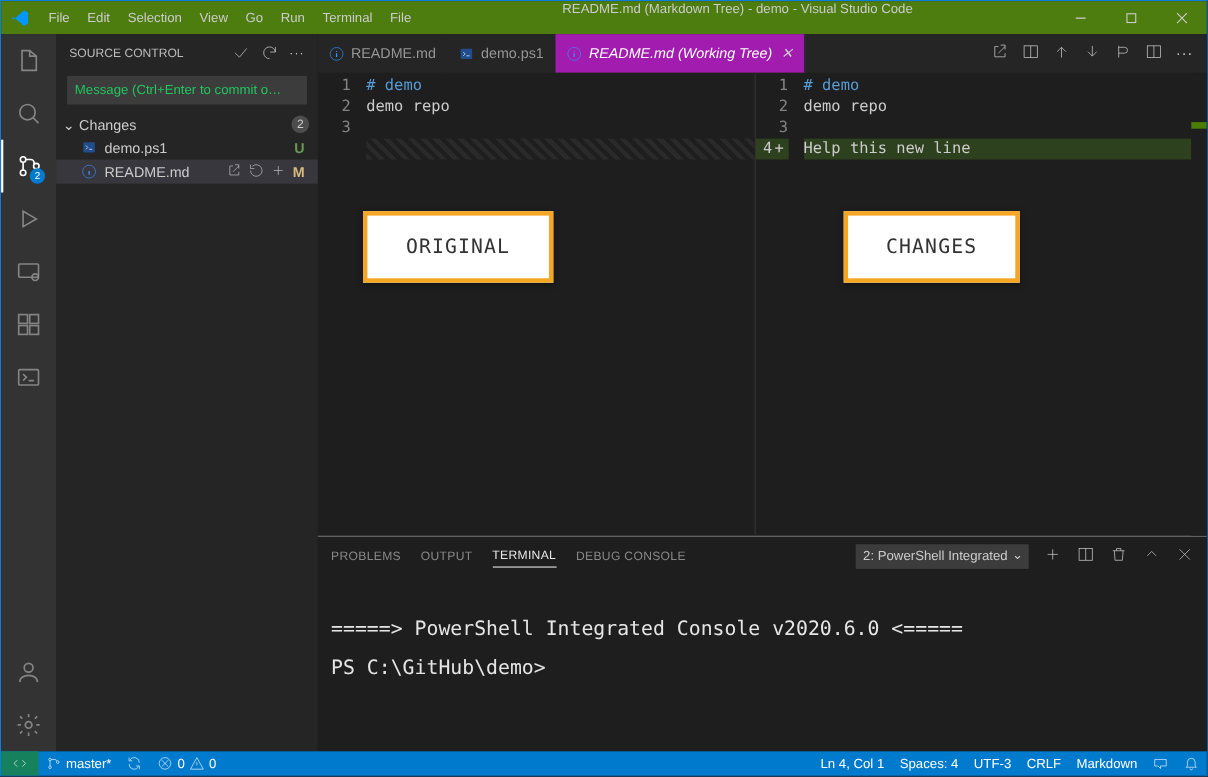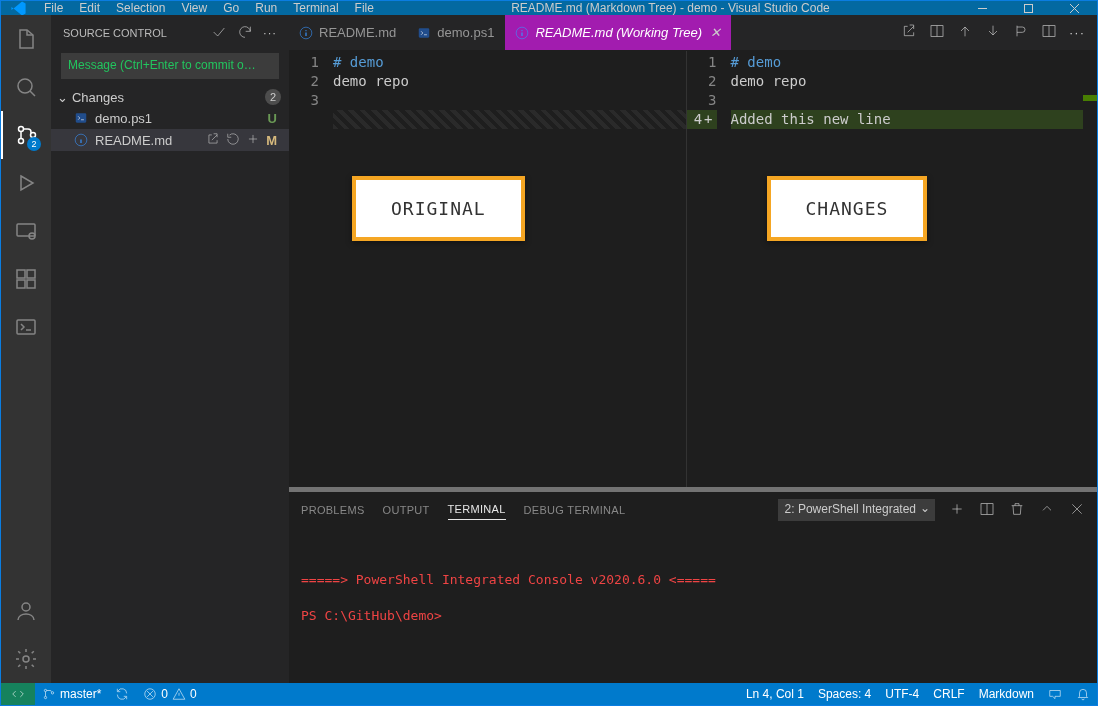--- a/index.html
+++ b/index.html
@@ -1,20 +1,20 @@
 <!DOCTYPE html>
 <html><head>
 <meta charset="utf-8">
 <style>
   * { box-sizing: border-box; margin: 0; padding: 0; }
   body { font-family: "Segoe UI", Arial, sans-serif; font-size: 13px; color: #ccc; background: #1e1e1e; width: 1098px; height: 706px; overflow: hidden; }
   .window { width: 1098px; height: 706px; display: flex; flex-direction: column; border: 1px solid #0a7de1; }
 
   
-  .titlebar { height: 14px; background: #0369a1; display: flex; align-items: center; color: #ccc; font-size: 12px; }
+  .titlebar { height: 30px; background: #4d7c0f; display: flex; color: #ccc; font-size: 12px; }
   .titlebar .logo { width: 35px; display:flex; align-items:center; justify-content:center; height:100%; }
   .titlebar .menu { display: flex; gap: 0; }
   .titlebar .menu .mi { padding: 0 8px; height:30px; line-height:30px; color:#ccc; cursor:default;}
   .titlebar .title { flex:1; text-align:center; color:#ccc; }
   .titlebar .winbtns { display:flex; height:100%; }
   .titlebar .winbtn { width:46px; display:flex; align-items:center; justify-content:center; color:#ccc; }
 
   
   .middle { flex:1; display:flex; min-height:0; }
 
@@ -66,29 +66,29 @@
   .stripes { height:19px; background: repeating-linear-gradient(45deg, #2a2a2a, #2a2a2a 4px, #1e1e1e 4px, #1e1e1e 8px); }
   .addline { background: rgba(56,88,30,0.6); display:flex; }
   .addgutter { background: rgba(56,88,30,0.6); color:#ccc; display:flex; justify-content:flex-end; align-items:center; padding-right:4px; gap:2px;}
   .paneborder { width:1px; background:#333; }
   .ovruler { width:14px; background:#1e1e1e; position:relative; }
   .ovmark { position:absolute; right:0; width:14px; height:6px; background:#487e02; top:44px; }
 
   .annot { position:absolute; background:#fff; border:4px solid #f5a623; padding:18px 35px; font-size:18px; font-weight:400; color:#333; letter-spacing:1px; box-shadow:0 2px 6px rgba(0,0,0,0.4); }
 
   
-  .panel { height:196px; background:#1e1e1e; border-top:5px solid #737373; display:flex; flex-direction:column;gap:40px; }
+  .panel { height:196px; background:#1e1e1e; border-top:1px solid #737373; display:flex; flex-direction:column; }
   .panehdr { height:35px; display:flex; align-items:center; padding:0 12px; gap:18px; font-size:11px; color:#888; }
   .panehdr .ptab { padding:4px 0; letter-spacing:0.3px; }
   .panehdr .ptab.active { color:#e7e7e7; border-bottom:1px solid #e7e7e7; }
   .panehdr .right { margin-left:auto; display:flex; align-items:center; gap:14px; }
   .termselect { background:#3c3c3c; color:#ccc; border:1px solid #3c3c3c; padding:2px 18px 2px 6px; font-size:12px; height:22px; position:relative; }
   .termselect:after { content:"⌄"; position:absolute; right:4px; top:1px; color:#ccc; }
   .panehdr svg { width:16px; height:16px; stroke:#ccc; fill:none; }
-  .termbody { flex:1; font-family:Consolas, monospace; font-size:13px; color:#ef4444; padding:4px 12px; }
+  .termbody { flex:1; font-family:Consolas, monospace; font-size:18px; color:#e5e5e5; padding:4px 12px;margin-top:36px; }
   .termbody div { height:18px; line-height:18px; }
 
   
   .statusbar { height:22px; background:#007acc; color:#fff; display:flex; align-items:center; font-size:12px; }
   .statusbar .remote { width:34px; height:100%; background:#16825d; display:flex; align-items:center; justify-content:center; }
   .statusbar .sbitem { padding:0 7px; display:flex; align-items:center; gap:4px; height:100%; }
   .statusbar .right { margin-left:auto; display:flex;justify-content:flex-end; }
   .statusbar svg { width:14px; height:14px; stroke:#fff; fill:none; }
 
   .dots { letter-spacing:1px; }
@@ -333,54 +333,54 @@
             <div>2</div>
             <div>3</div>
             <div></div>
           </div>
           <div class="code">
             <div class="hlcomment"># demo</div>
             <div>demo repo</div>
             <div></div>
             <div class="stripes"></div>
           </div>
-          <div class="annot" style="left:63px; top:125px;">ORIGINAL</div>
+          <div class="annot" style="left:41px; top:125px;">ORIGINAL</div>
         </div>
 
         <div class="paneborder"></div>
 
         <div class="pane">
           <div class="gutter">
             <div>1</div>
             <div>2</div>
             <div>3</div>
             <div class="addgutter">
                 <span>4</span>
                 <span>+</span>
               </div>
           </div>
           <div class="code">
             <div class="hlcomment"># demo</div>
             <div>demo repo</div>
             <div></div>
-            <div class="addline"><span>Added this new line</span></div>
+            <div class="addline"><span>Help this new line</span></div>
           </div>
           <div class="annot" style="left:80px; top:125px;">CHANGES</div>
         </div>
         <div class="ovruler">
           <div class="ovmark"></div>
         </div>
       </div>
 
       <div class="panel">
         <div class="panehdr">
           <span class="ptab">PROBLEMS</span>
           <span class="ptab">OUTPUT</span>
           <span class="ptab active">TERMINAL</span>
-          <span class="ptab">DEBUG TERMINAL</span>
+          <span class="ptab">DEBUG CONSOLE</span>
           <div class="right">
             <div class="termselect">2: PowerShell Integrated</div>
             <span><svg viewBox="0 0 24 24">
                   <line x1="12" y1="5" x2="12" y2="19"></line>
                   <line x1="5" y1="12" x2="19" y2="12"></line>
                 </svg></span>
             <span><svg viewBox="0 0 24 24">
                   <rect x="3" y="4" width="18" height="16"></rect>
                   <line x1="12" y1="4" x2="12" y2="20"></line>
                 </svg></span>
@@ -441,21 +441,21 @@
       <svg viewBox="0 0 24 24">
           <path d="M12 3l10 18H2z"></path>
           <line x1="12" y1="10" x2="12" y2="15"></line>
         </svg>
       <span>0</span>
     </div>
 
     <div class="right">
       <div class="sbitem">Ln 4, Col 1</div>
       <div class="sbitem">Spaces: 4</div>
-      <div class="sbitem">UTF-4</div>
+      <div class="sbitem">UTF-3</div>
       <div class="sbitem">CRLF</div>
       <div class="sbitem">Markdown</div>
       <div class="sbitem">
           <svg viewBox="0 0 24 24">
             <path d="M21 6H3v10h5l4 4v-4h9z"></path>
           </svg>
         </div>
       <div class="sbitem">
           <svg viewBox="0 0 24 24">
             <path d="M18 16V10a6 6 0 1 0-12 0v6l-2 2h16z"></path>

